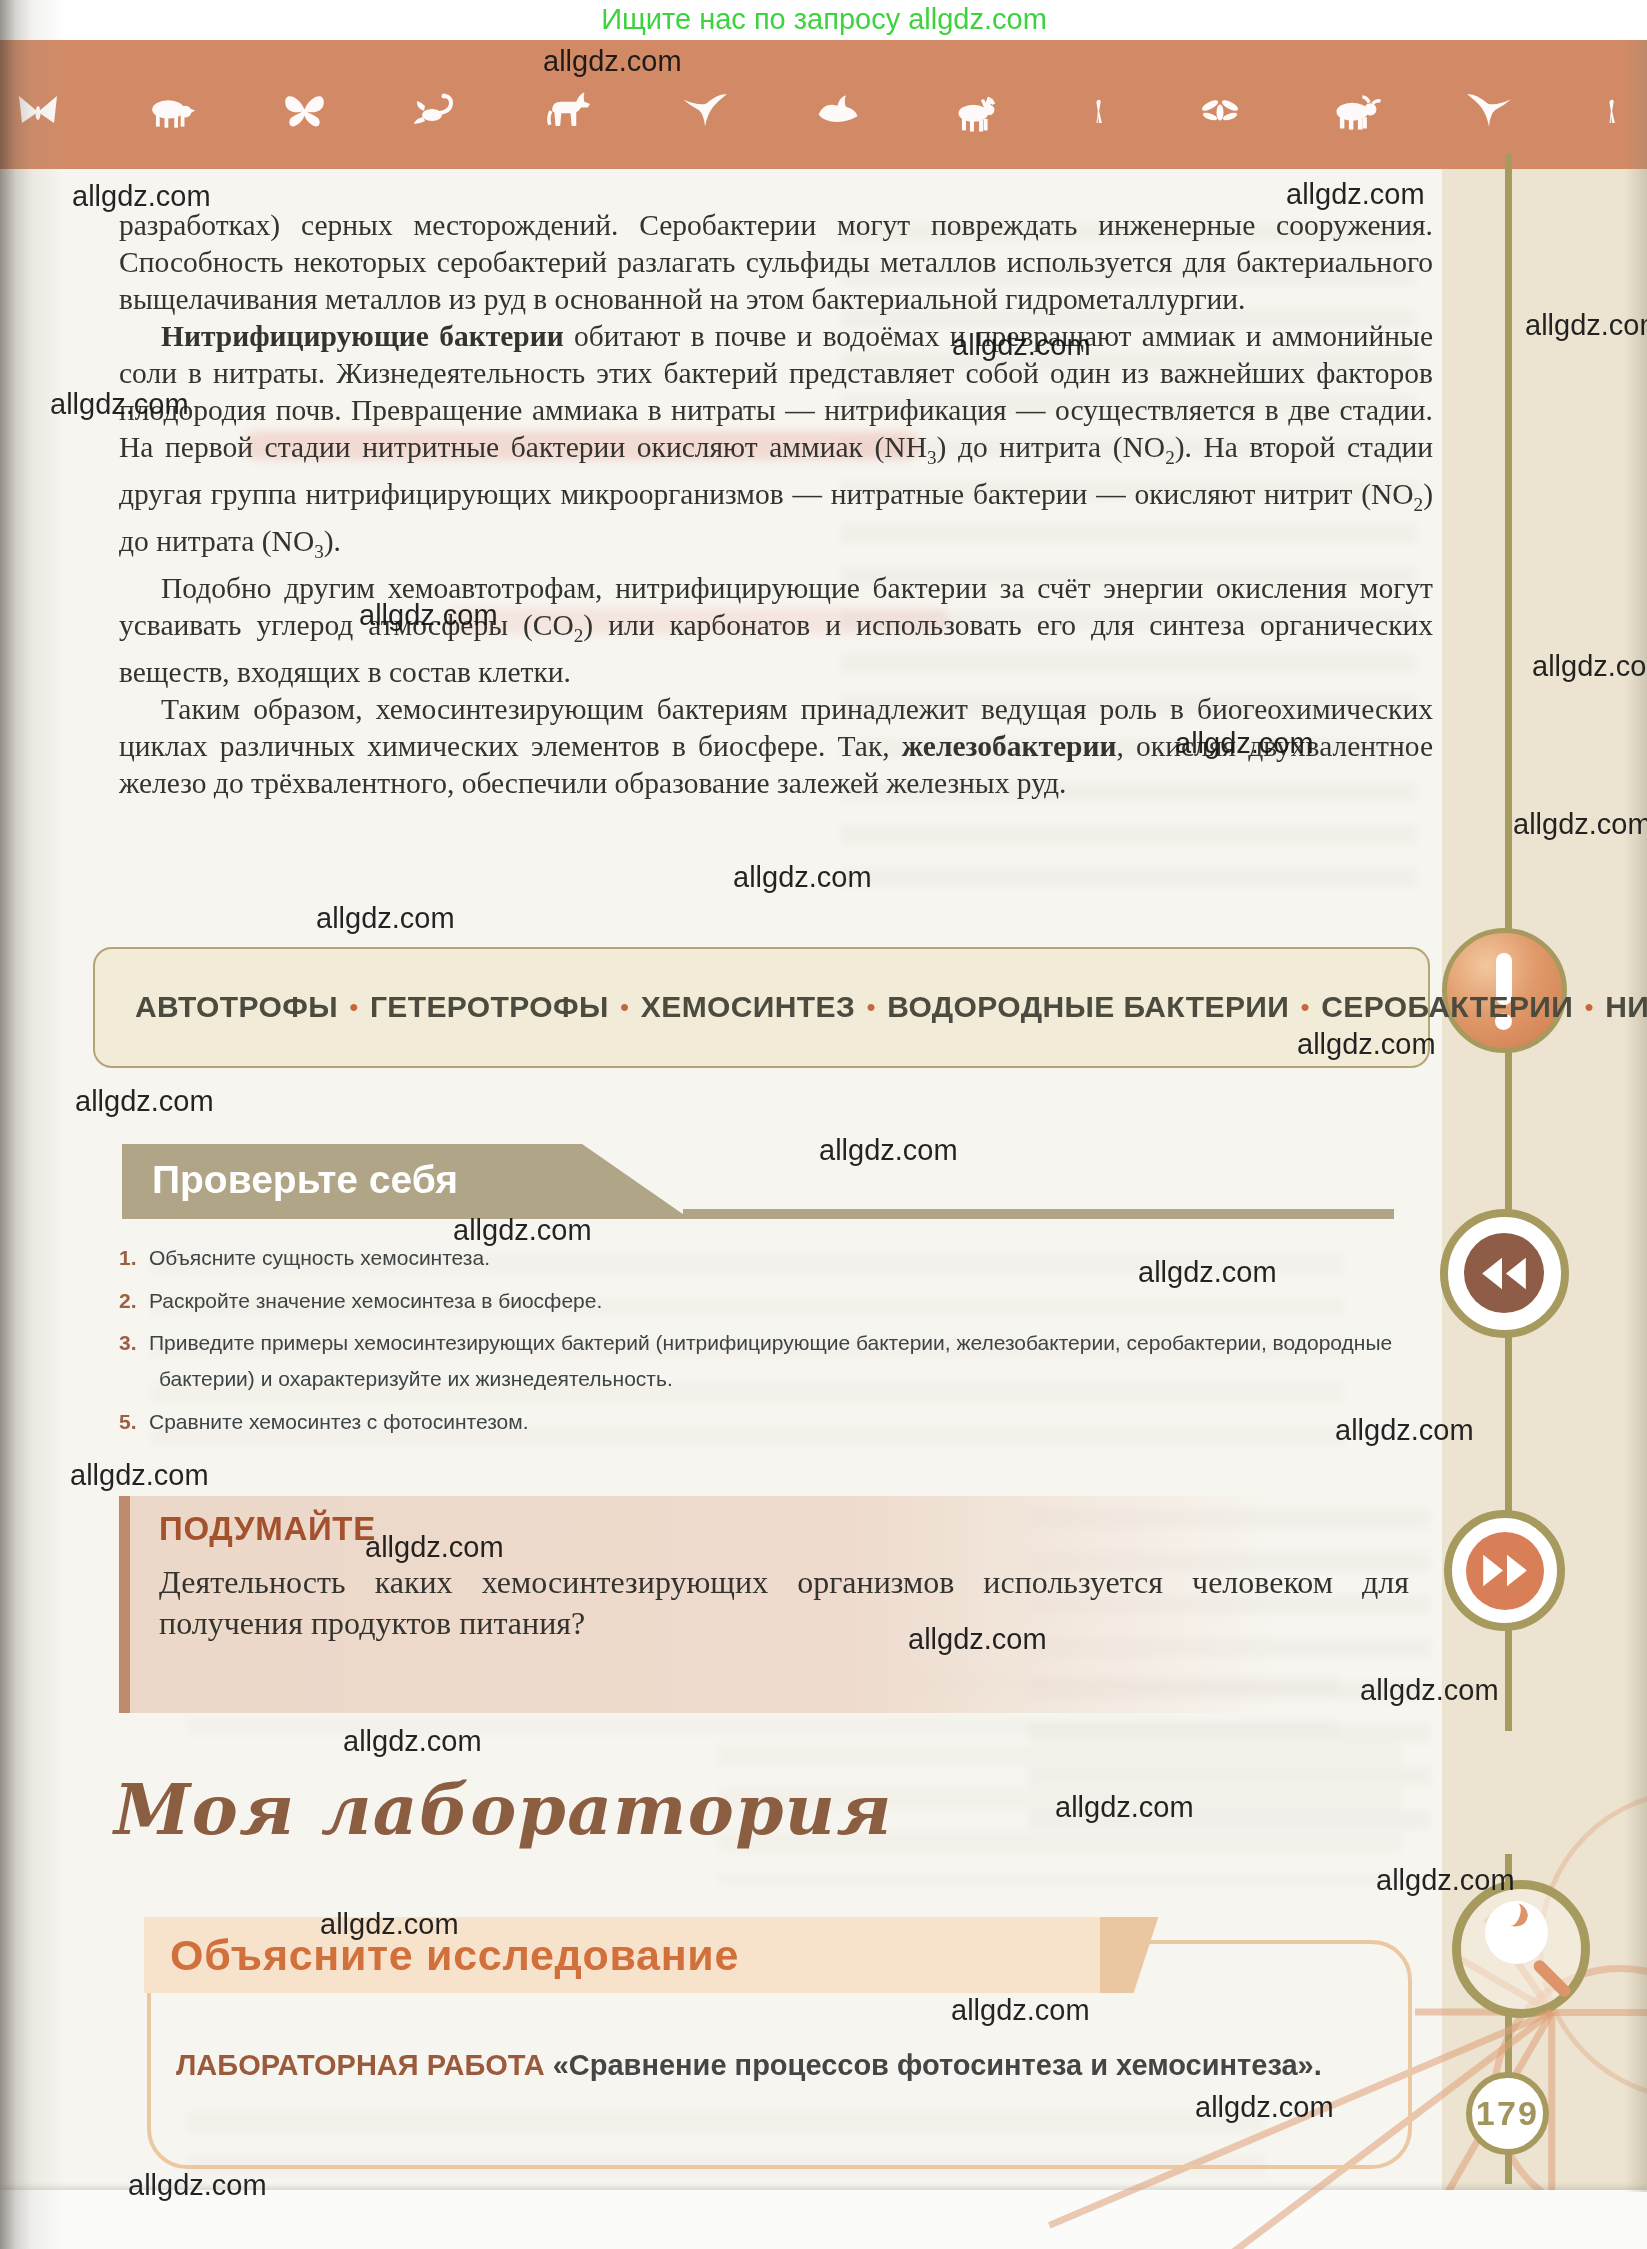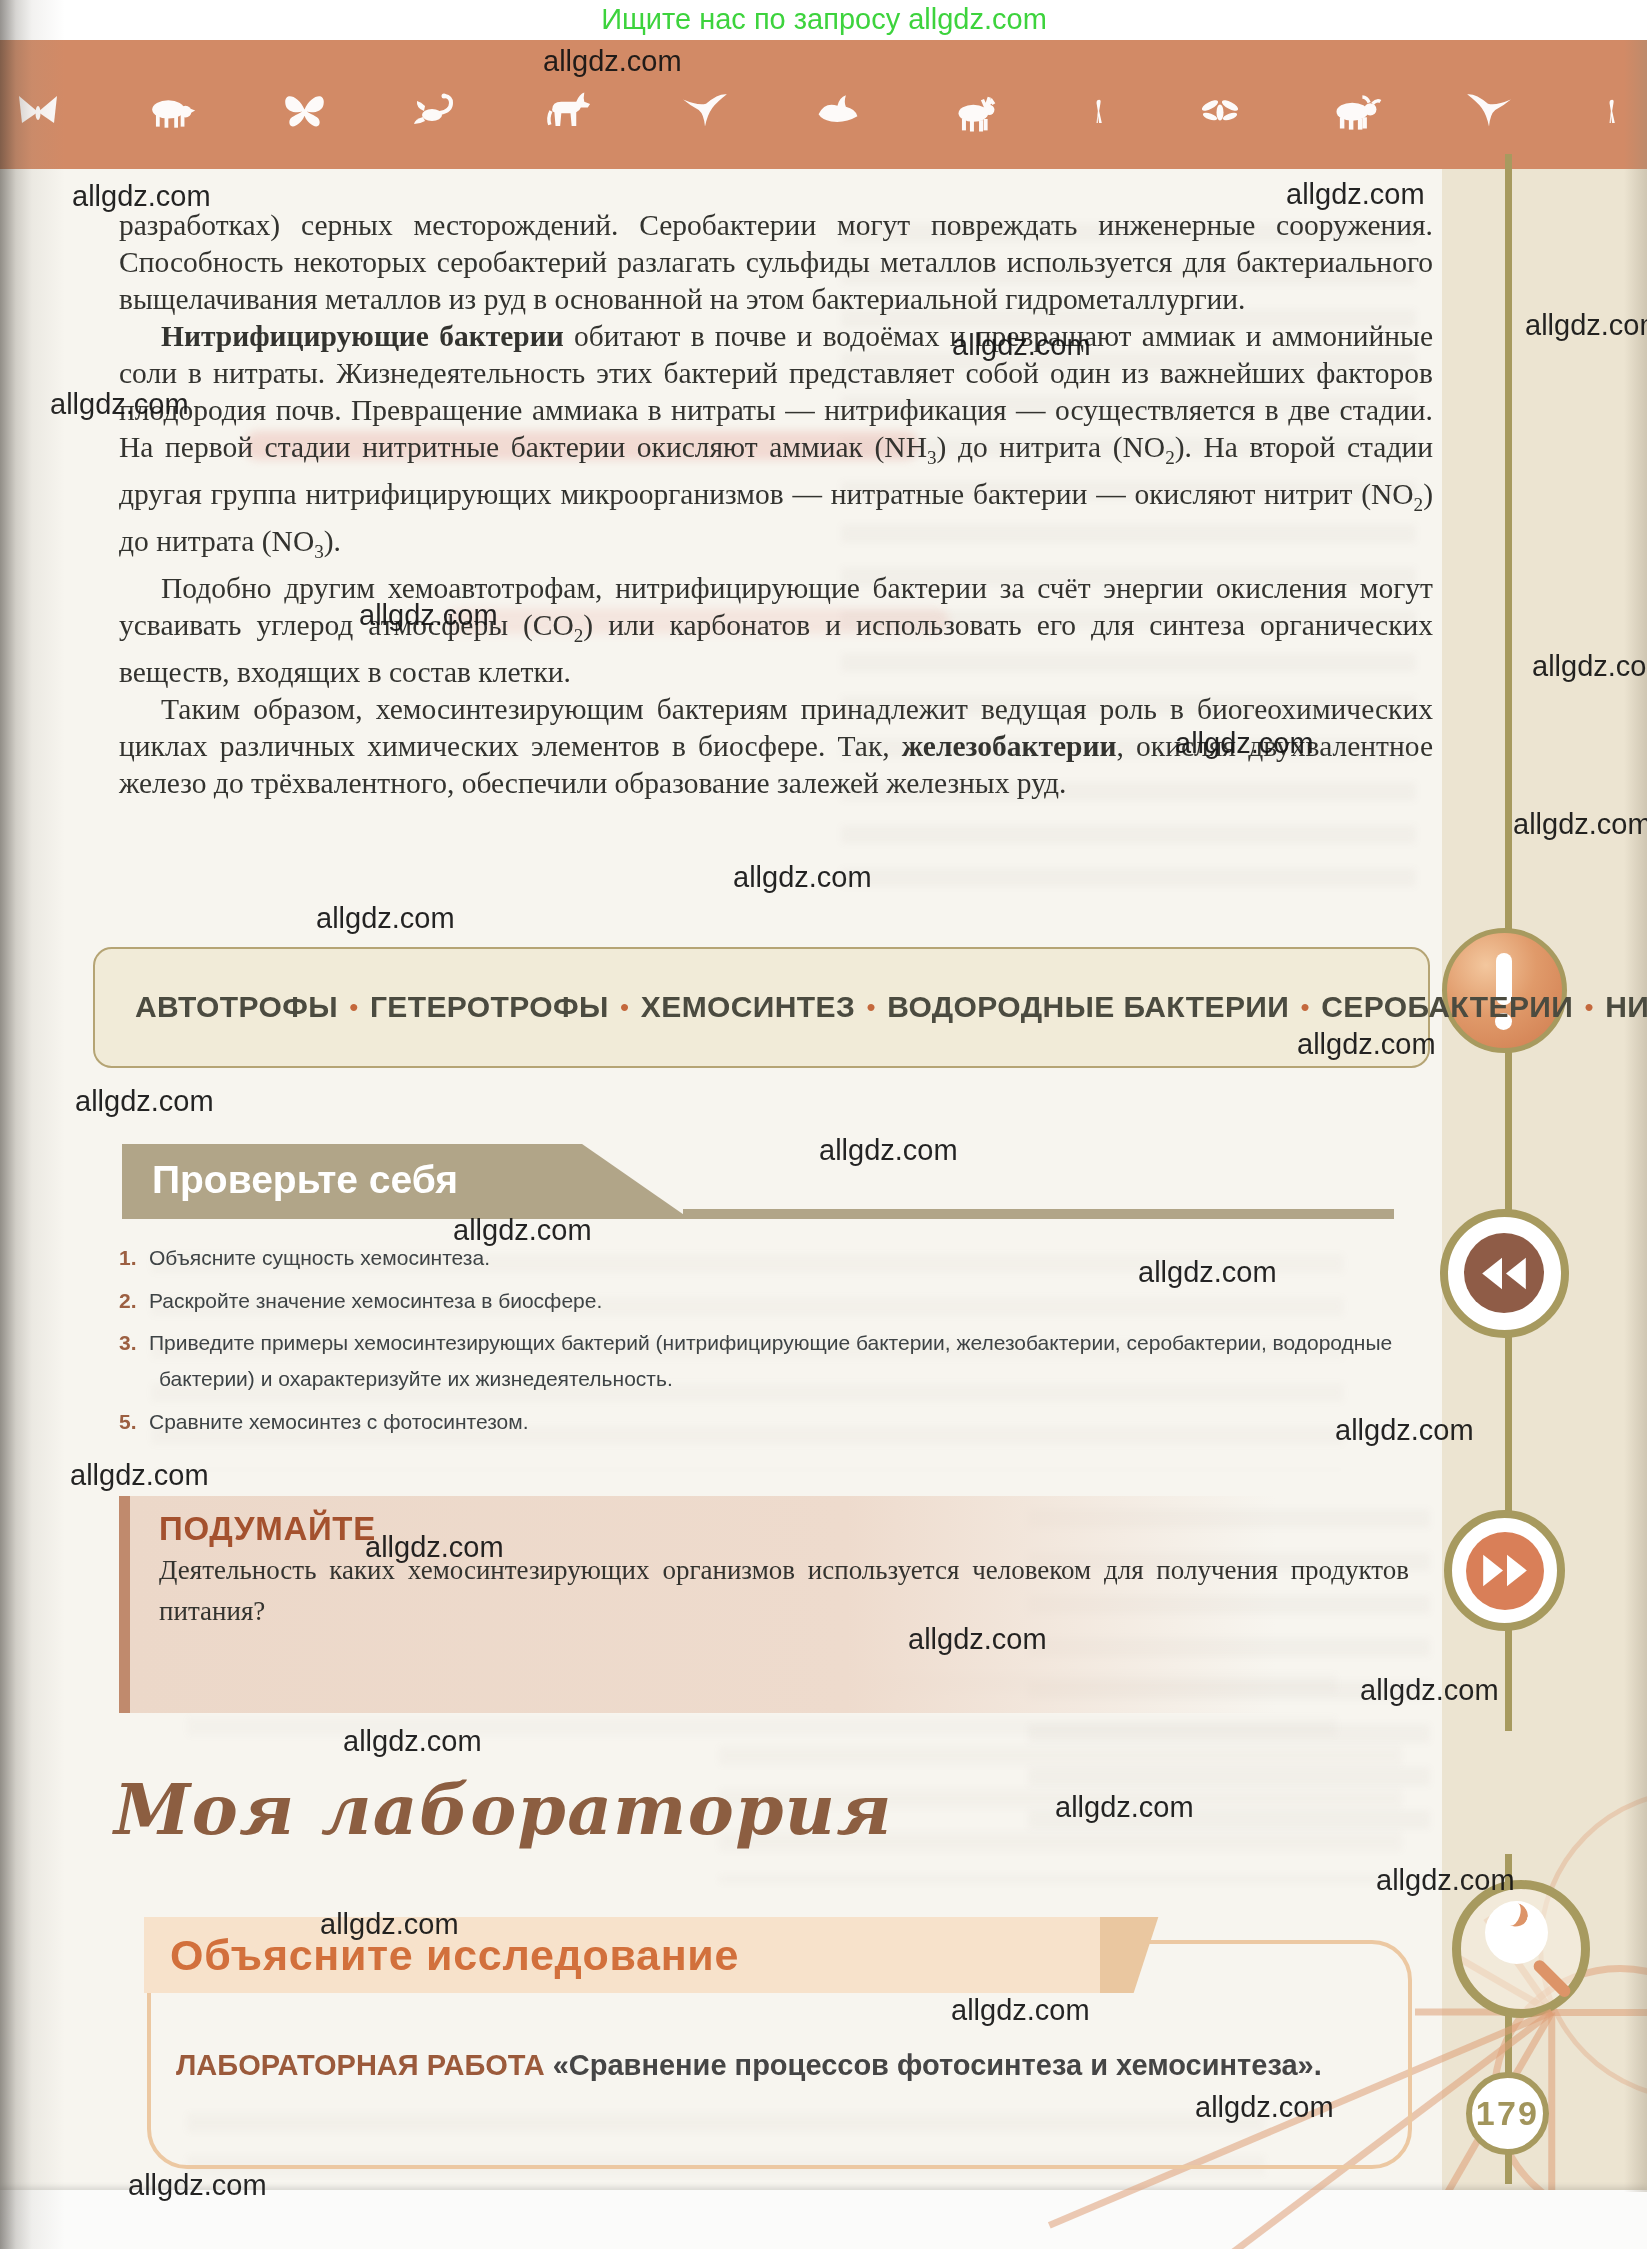--- a/index.html
+++ b/index.html
@@ -73,21 +73,21 @@
   .qlist{position:absolute;left:119px;top:1240px;width:1314px;z-index:10;
          font-family:"Liberation Sans",sans-serif;font-size:21px;line-height:36px;color:#3e4345;}
   .qlist .q{padding-left:40px;text-indent:-40px;margin-bottom:6.5px;}
   .qnum{color:#9c5f41;font-weight:bold;display:inline-block;width:30px;text-indent:0;}
   
   .think{position:absolute;left:119px;top:1496px;width:1314px;height:217px;z-index:10;box-sizing:border-box;
          background:linear-gradient(90deg,#ecd8c9 0%,#eedbcd 55%,rgba(238,219,205,0) 88%);
          border-left:11.5px solid #c08a6d;}
   .think-title{position:absolute;left:29px;top:14.4px;font-family:"Liberation Sans",sans-serif;
                font-weight:bold;font-size:33px;color:#a4512e;letter-spacing:0.7px;}
-  .think-q{position:absolute;left:29px;top:54px;width:1250px;font-size:27px;line-height:41px;text-align:justify;}
+  .think-q{position:absolute;left:29px;top:66px;width:1250px;font-size:32px;line-height:41px;text-align:justify;}
   
   .mylab-title{position:absolute;left:114px;top:1769px;z-index:10;font-family:"DejaVu Serif",serif;
                font-style:italic;font-weight:bold;font-size:69px;color:#8c5e41;letter-spacing:1.4px;}
   .research-band{position:absolute;left:144px;top:1917px;width:956px;height:76px;background:#f7e2cb;z-index:10;}
   .research-tab{position:absolute;left:1038px;top:1917px;width:108px;height:76px;background:#eac7a0;
                 transform:skewX(-18deg);z-index:9;}
   .research-text{position:absolute;left:26px;top:0;line-height:76px;font-family:"Liberation Sans",sans-serif;
                  font-weight:bold;font-size:43px;color:#d2703c;letter-spacing:0.7px;white-space:nowrap;}
   .labbox{position:absolute;left:147px;top:1940px;width:1265px;height:229px;box-sizing:border-box;z-index:8;
           border:4.3px solid #ecc8a2;border-radius:40px;}

